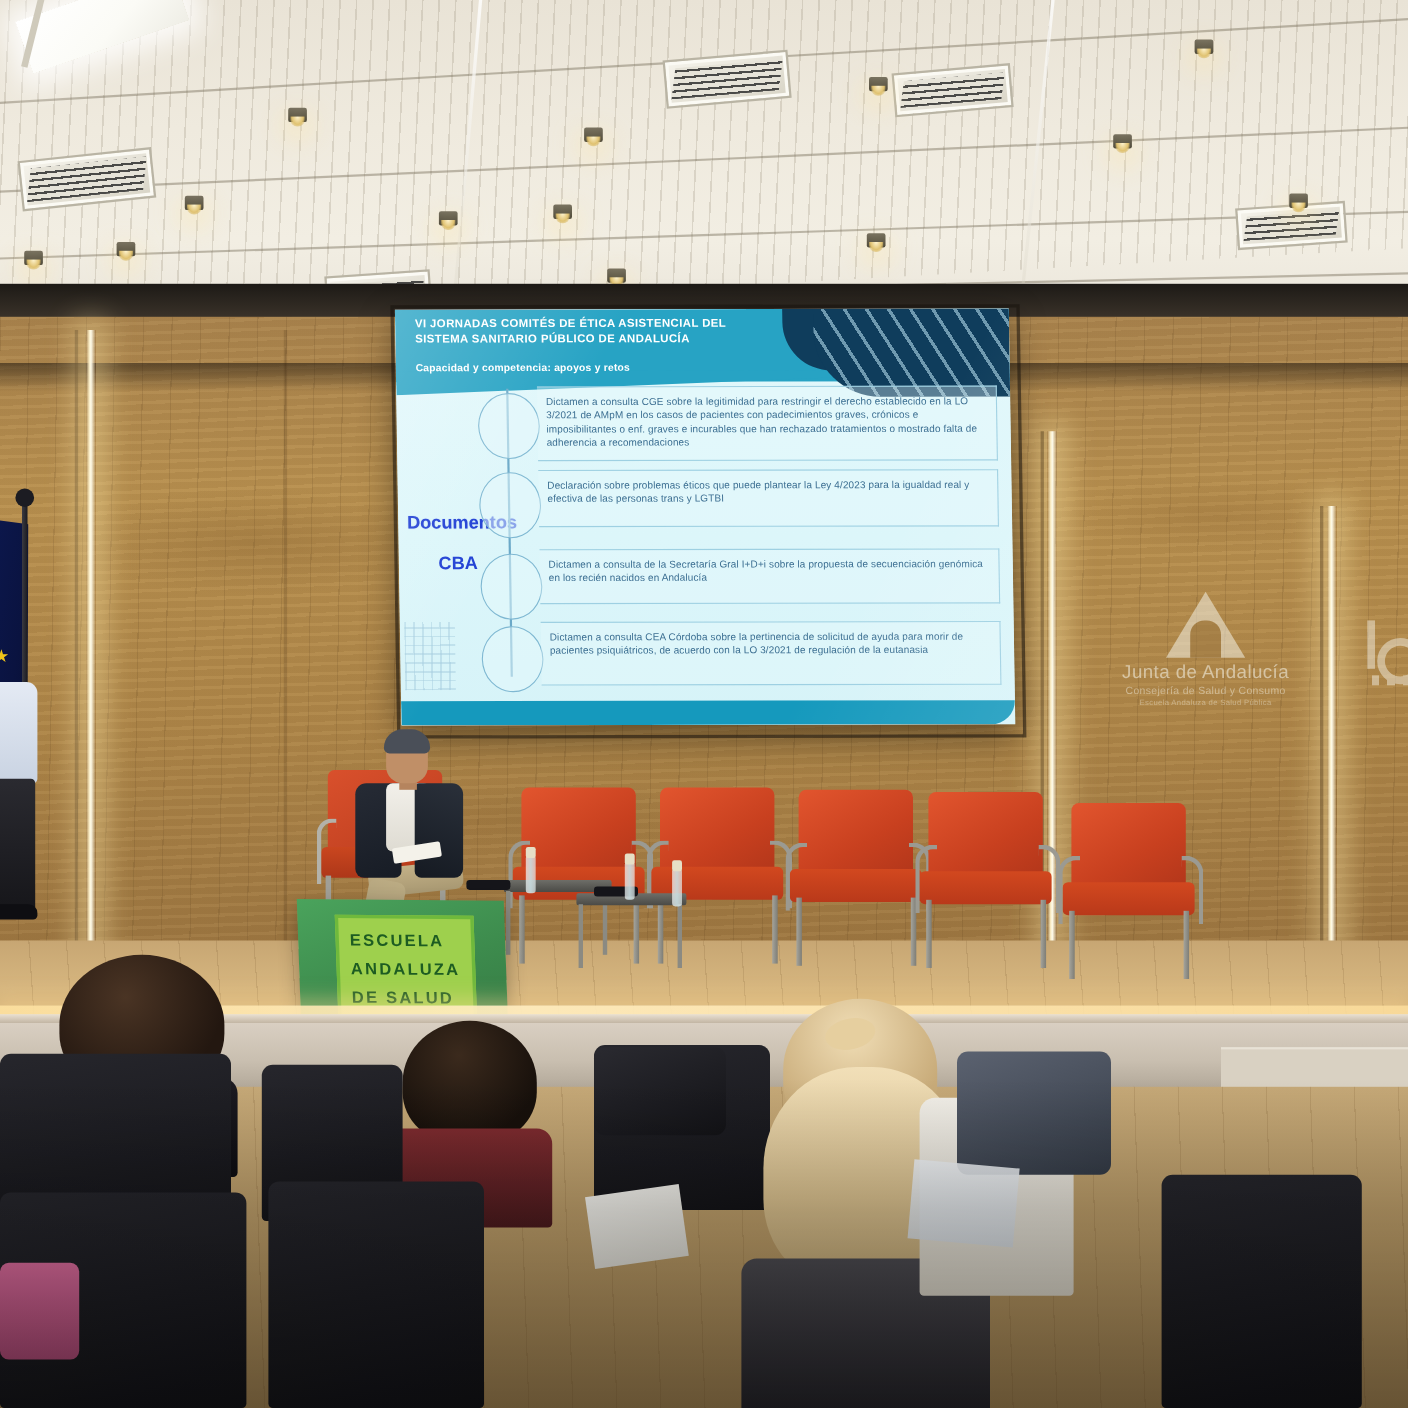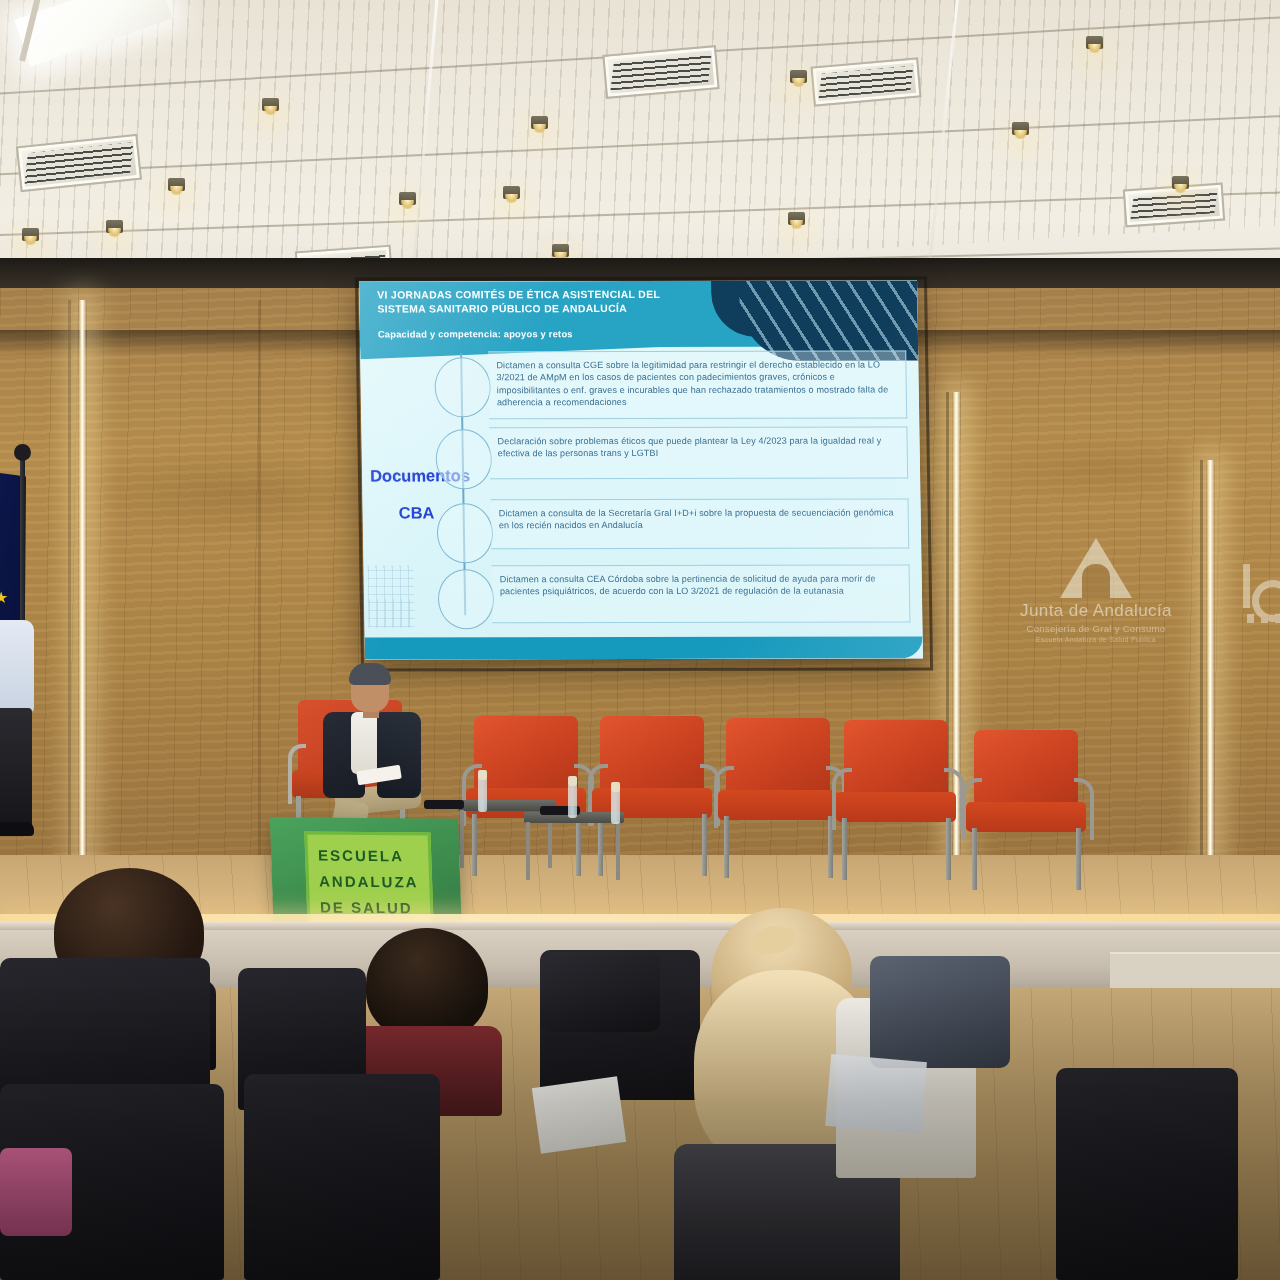--- a/index.html
+++ b/index.html
@@ -511,21 +511,21 @@
   <div class="lightslot" style="left:78px;  top:300px;height:580px;"></div>
   <div class="lightslot" style="left:952px; top:392px;height:470px;"></div>
   <div class="panel-edge" style="left:946px; top:392px;height:470px;"></div>
   <div class="lightslot" style="left:1206px;top:460px;height:402px;"></div>
   <div class="panel-edge" style="left:1200px;top:460px;height:402px;"></div>
   <div class="panel-edge" style="left:258px; top:300px;height:570px;opacity:.5;"></div>
 
   <div class="logo-ja">
     <div class="ja-mark"></div>
     <div class="ja-t1">Junta de Andalucía</div>
-    <div class="ja-t2">Consejería de Gral y Consumo</div>
+    <div class="ja-t2">Consejería de Salud y Consumo</div>
     <div class="ja-t3">Escuela Andaluza de Salud Pública</div>
   </div>
 
   <div class="logo-right">
     <div class="lr-b"></div>
     <div class="lr-o"></div>
     <div class="lr-dots"></div>
   </div>
 
   <div class="euflag">

